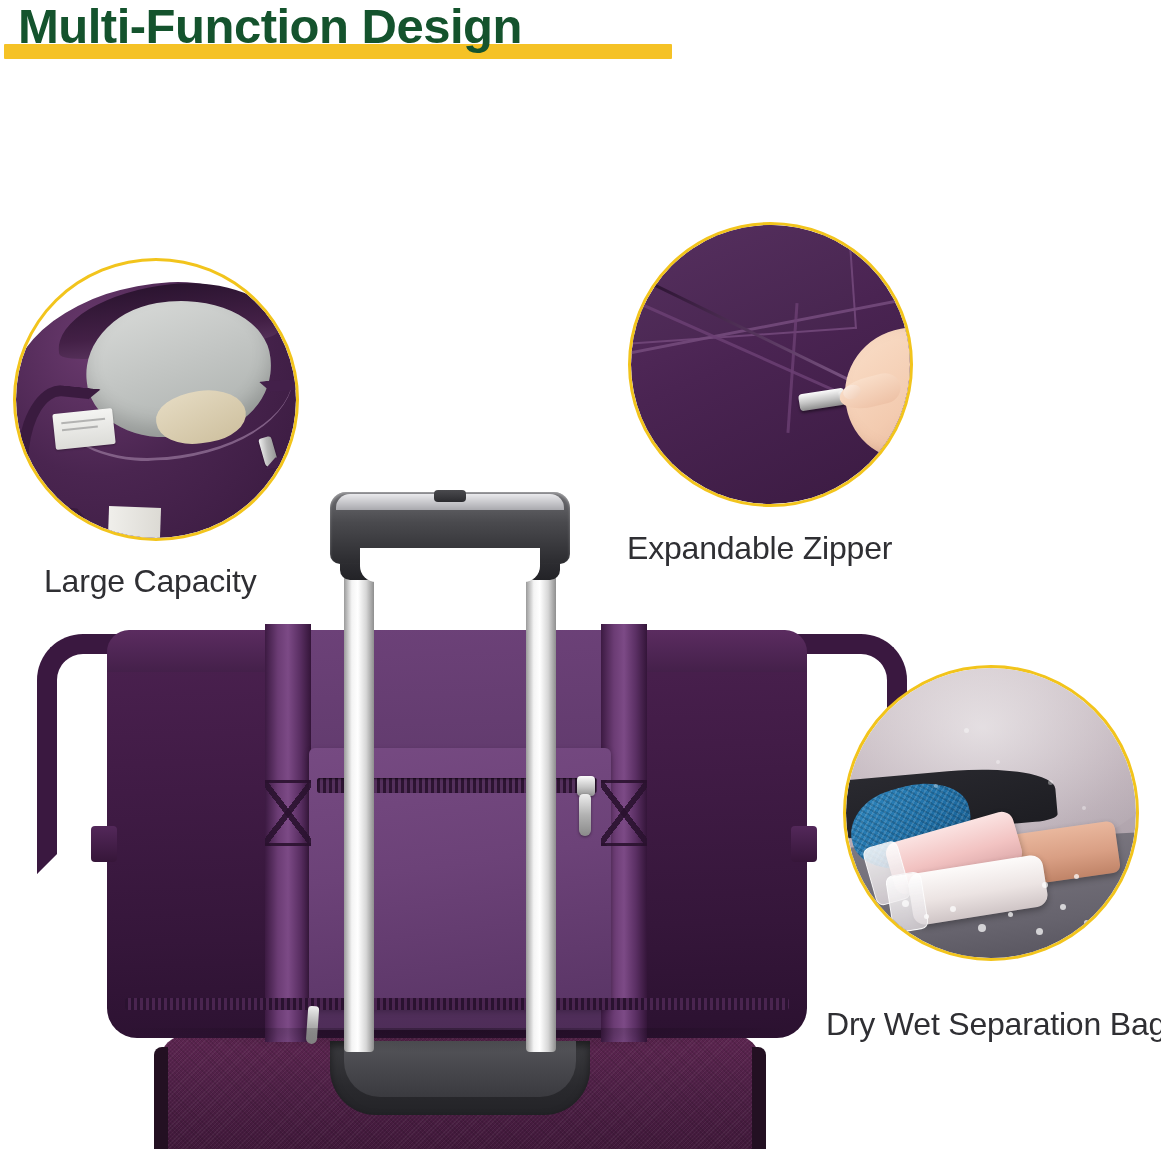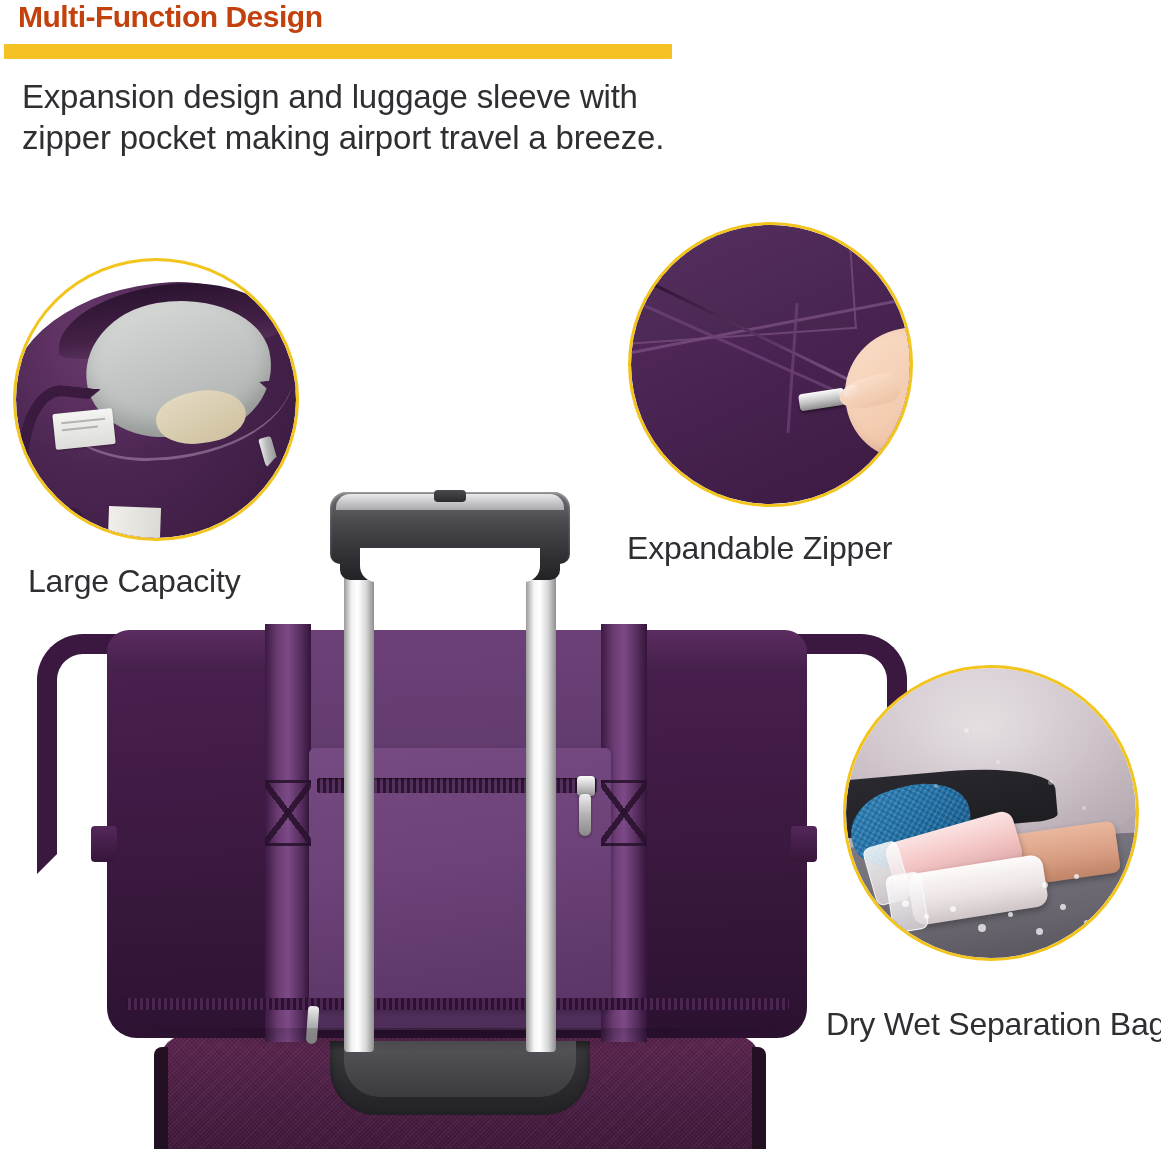--- a/index.html
+++ b/index.html
@@ -14,21 +14,21 @@
   .stage{position:absolute;inset:0;}
 
   
   .title-wrap{position:absolute;left:18px;top:2px;}
   .title-hl{
     position:absolute;left:-14px;top:42px;width:668px;height:15px;
     background:#F5C226;border-radius:1px;
   }
   .title-txt{
     position:relative;z-index:2;
-    font-size:30px;font-weight:bold;color:#c2410c;
+    font-size:49px;font-weight:bold;color:#14532d;
     letter-spacing:-0.5px;line-height:1;white-space:nowrap;
   }
   .subtitle{
     position:absolute;left:22px;top:76px;
     font-size:33px;color:#2f2f33;line-height:1.25;
     letter-spacing:-0.2px;white-space:pre-line;
   }
 
   
   .callout{position:absolute;}
@@ -101,21 +101,21 @@
     box-shadow:0 1px 2px rgba(0,0,0,.3);
   }
   #c1 .patch i{
     display:block;height:2px;background:#9a9a9a;margin:9px 8px 0;opacity:.7;
   }
   #c1 .patch i:nth-child(2){margin-top:5px;width:60%;}
   #c1 .trim{
     position:absolute;left:92px;top:246px;width:52px;height:60px;
     background:linear-gradient(90deg,#f0efeb,#dcdad4);transform:rotate(2deg);
   }
-  #cap1{left:28px;top:563px;}
+  #cap1{left:44px;top:563px;}
 
   
   #c2{left:628px;top:222px;width:285px;height:285px;}
   #c2 .fab{
     position:absolute;inset:-4px;
     background:linear-gradient(155deg,#5a2f62 0%,#4a2452 45%,#3a1a41 100%);
   }
   #c2 .panel{
     position:absolute;left:-10px;top:-10px;width:230px;height:120px;
     background:linear-gradient(160deg,#573060,#47254f);
@@ -384,22 +384,20 @@
 </style>
 </head>
 <body>
 
 <div class="stage">
 
   <div class="title-wrap">
     <div class="title-hl"></div>
     <div class="title-txt">Multi-Function Design</div>
   </div>
-  <div class="subtitle">Expansion design and luggage sleeve with
- zipper pocket making airport travel a breeze.</div>
 
   <div class="main">
 
     <div class="suitcase">
       <div class="edge"></div>
       <div class="edge r"></div>
       <div class="recess"></div>
     </div>
 
     <div class="duffel">

